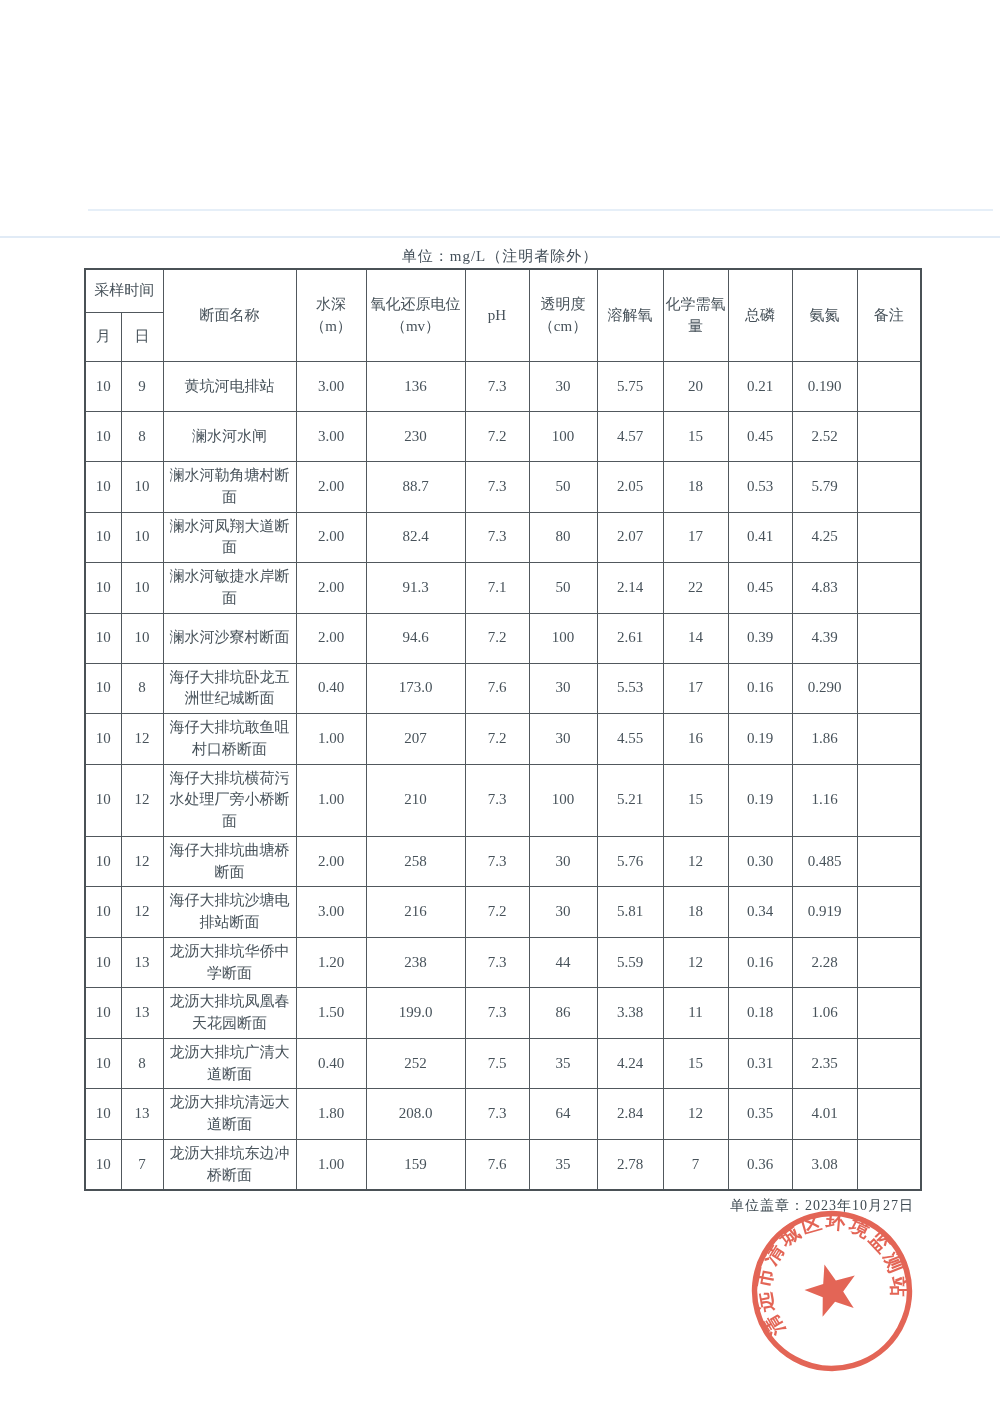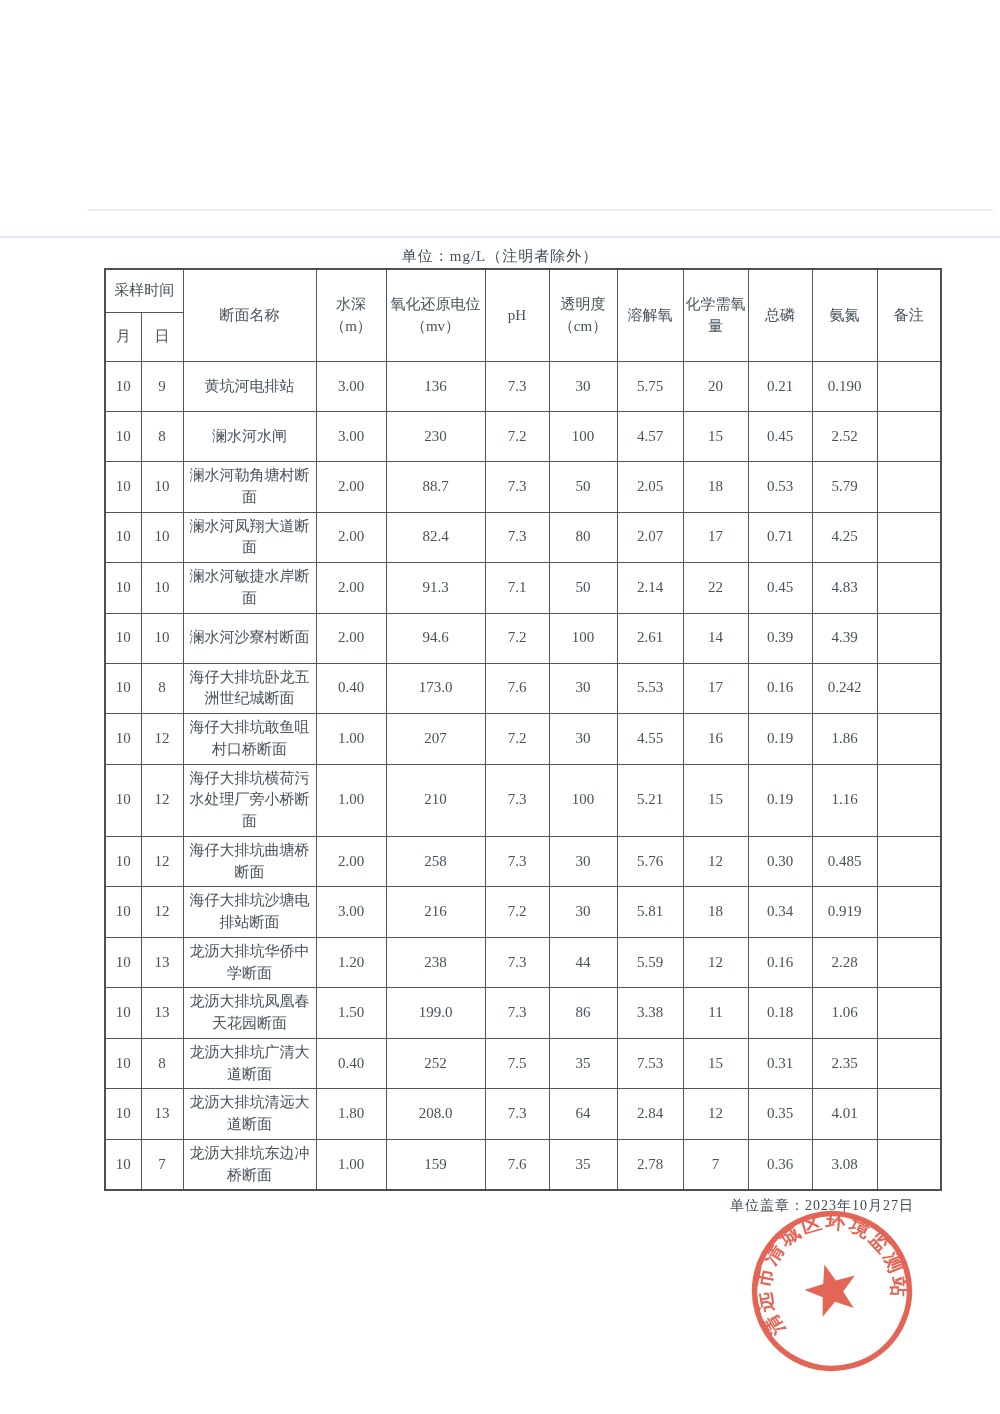--- a/index.html
+++ b/index.html
@@ -32,21 +32,20 @@
     text-align: center;
     font-size: 15px; color: #44505a; letter-spacing: 1px;
   }
   table.monitor {
     position: absolute; left: 84px; top: 268px;
     width: 836px;
     border-collapse: collapse;
     table-layout: fixed;
     font-size: 15px;
     color: #47525a;
-    margin-left: 20px;
   }
   table.monitor th, table.monitor td {
     border: 1.5px solid #51585d;
     text-align: center;
     vertical-align: middle;
     padding: 3px 2px;
     line-height: 1.45;
     font-weight: 400;
     overflow: hidden;
   }
@@ -162,21 +161,21 @@
         <tr>
           <td>10</td>
           <td>10</td>
           <td>澜水河凤翔大道断面</td>
           <td>2.00</td>
           <td>82.4</td>
           <td>7.3</td>
           <td>80</td>
           <td>2.07</td>
           <td>17</td>
-          <td>0.71</td>
+          <td>0.41</td>
           <td>4.25</td>
           <td></td>
         </tr>
         <tr>
           <td>10</td>
           <td>10</td>
           <td>澜水河敏捷水岸断面</td>
           <td>2.00</td>
           <td>91.3</td>
           <td>7.1</td>
@@ -205,21 +204,21 @@
           <td>10</td>
           <td>8</td>
           <td>海仔大排坑卧龙五洲世纪城断面</td>
           <td>0.40</td>
           <td>173.0</td>
           <td>7.6</td>
           <td>30</td>
           <td>5.53</td>
           <td>17</td>
           <td>0.16</td>
-          <td>0.242</td>
+          <td>0.290</td>
           <td></td>
         </tr>
         <tr>
           <td>10</td>
           <td>12</td>
           <td>海仔大排坑敢鱼咀村口桥断面</td>
           <td>1.00</td>
           <td>207</td>
           <td>7.2</td>
           <td>30</td>
@@ -300,21 +299,21 @@
           <td></td>
         </tr>
         <tr>
           <td>10</td>
           <td>8</td>
           <td>龙沥大排坑广清大道断面</td>
           <td>0.40</td>
           <td>252</td>
           <td>7.5</td>
           <td>35</td>
-          <td>7.53</td>
+          <td>4.24</td>
           <td>15</td>
           <td>0.31</td>
           <td>2.35</td>
           <td></td>
         </tr>
         <tr>
           <td>10</td>
           <td>13</td>
           <td>龙沥大排坑清远大道断面</td>
           <td>1.80</td>

